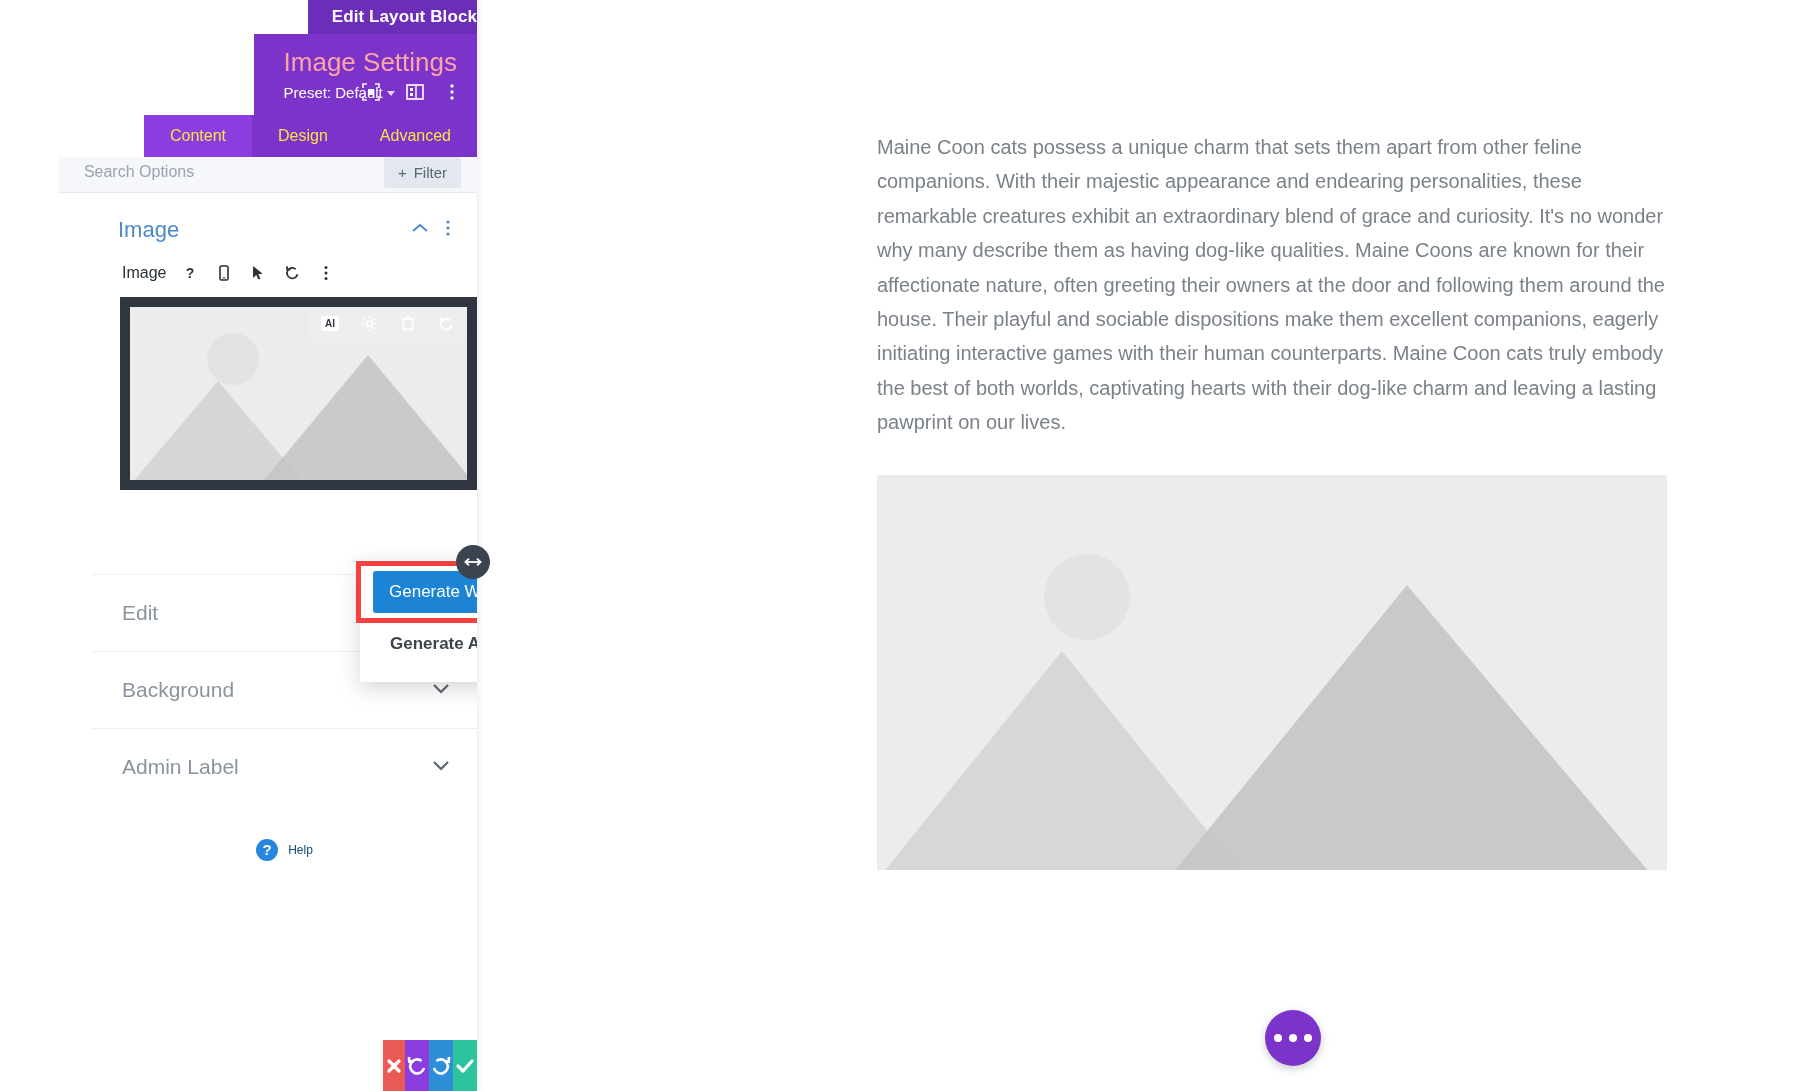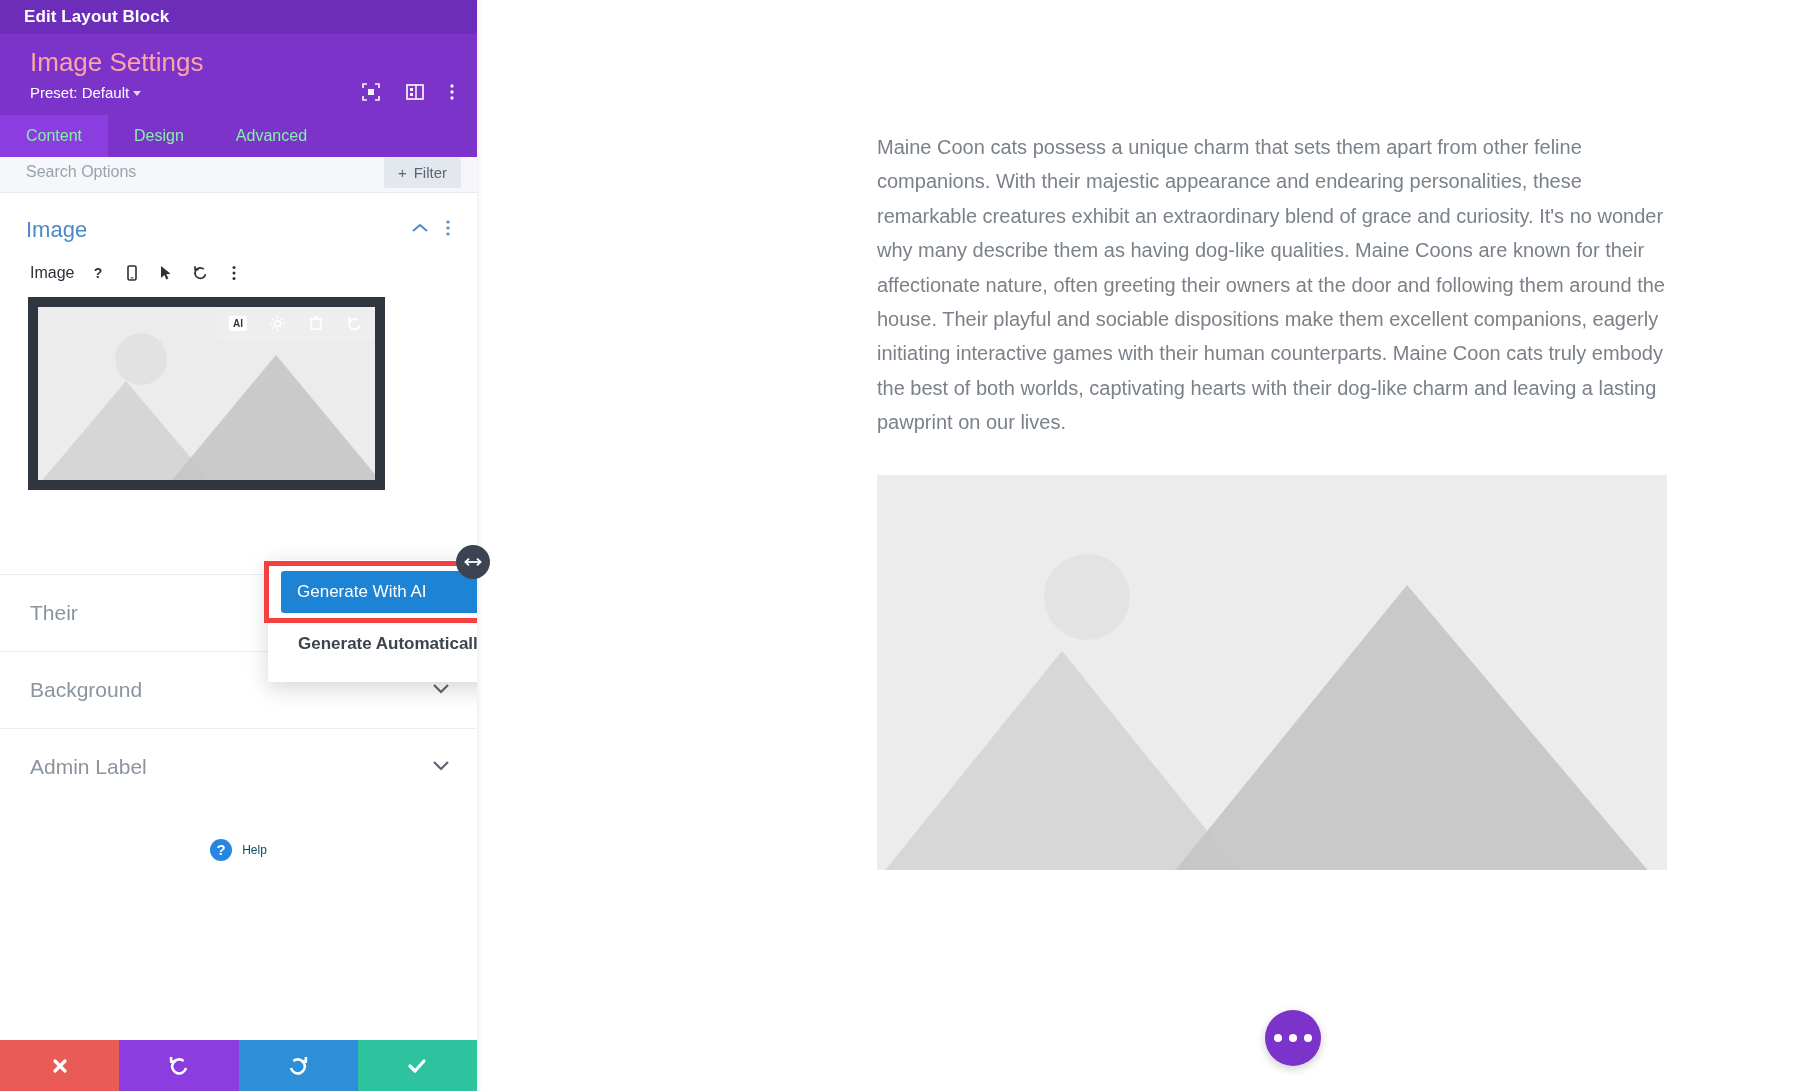--- a/index.html
+++ b/index.html
@@ -12,20 +12,21 @@
   #app { position: relative; width: 1800px; height: 1091px; }
 
   
   #panel {
     position: absolute; left: 0; top: 0;
     width: 477px; height: 1091px;
     background: #ffffff;
     display: flex; flex-direction: column;
     box-shadow: 2px 0 6px rgba(0,0,0,.07);
     z-index: 5;
+    align-items: flex-end;
   }
 
   .titlebar {
     height: 34px; background: #6c2eb9;
     display: flex; align-items: center; padding-left: 24px;
   }
   .titlebar .t {
     color: #fff; font-size: 17px; font-weight: bold; letter-spacing: .1px;
   }
 
@@ -47,21 +48,21 @@
   .head-icons {
     position: absolute; right: 22px; top: 48px;
     display: flex; align-items: center; gap: 24px;
   }
   .head-icons .hi { cursor: pointer; opacity: .95; }
 
   .tabs { display: flex; background: #7b33c9; height: 42px; }
   .tab {
     flex: 0 0 auto; padding: 8px 26px; height: 42px;
     display: flex; align-items: center; justify-content: center;
-    color: #86efac; font-size: 16px; cursor: pointer;
+    color: #fde047; font-size: 16px; cursor: pointer;
   }
   .tab.active { background: #8c3de0; }
 
   .searchbar {
     height: 36px; background: #f5f7fa; border-bottom: 1px solid #e6eaef;
     display: flex; align-items: center; padding: 0 16px 4px 26px;
     justify-content: space-between;
   }
   .searchbar input {
     border: none; background: transparent; outline: none;
@@ -347,21 +348,21 @@
                   <polyline points="3,1.2 3.1,4.6 6.6,4.3" fill="none" stroke="#fff" stroke-width="1.8"></polyline>
                 </svg>
             </span>
           </div>
         </div>
       </div>
 
       <div style="height:74px"></div>
 
       <div class="acc">
-        <span class="acc-label">Their</span>
+        <span class="acc-label">Edit</span>
         <span>
           <svg width="20" height="13" viewBox="0 0 20 13">
               <polyline points="3,3 10,10 17,3" fill="none" stroke="#5c6670" stroke-width="2.2"></polyline>
             </svg>
         </span>
       </div>
       <div class="acc">
         <span class="acc-label">Background</span>
         <span>
           <svg width="20" height="13" viewBox="0 0 20 13">

